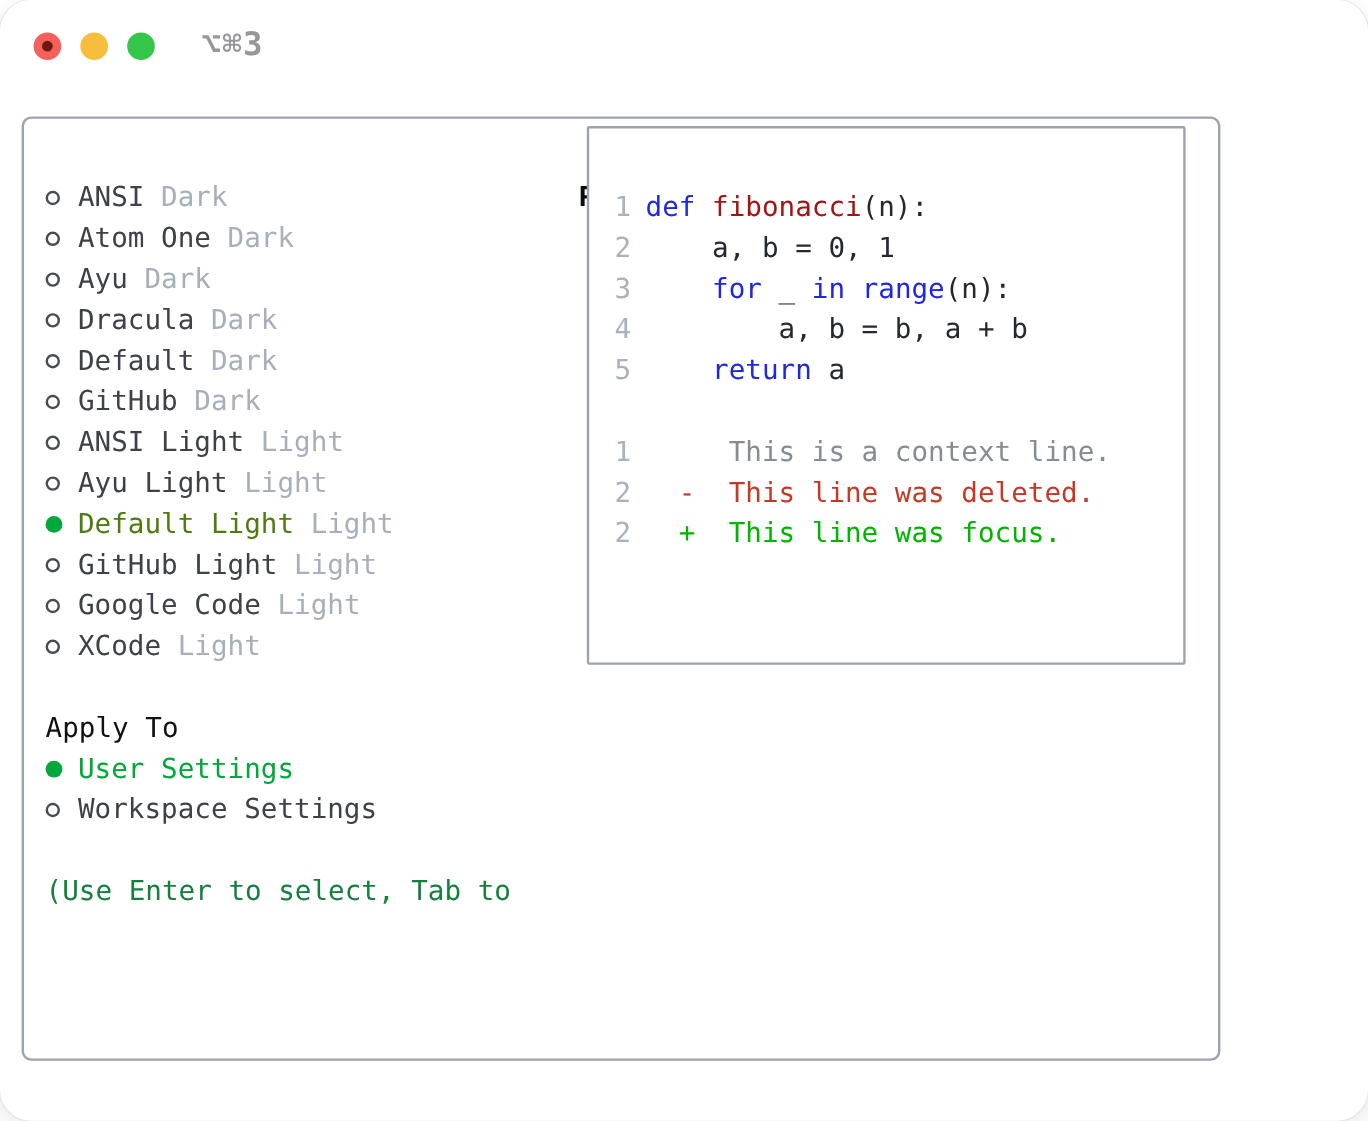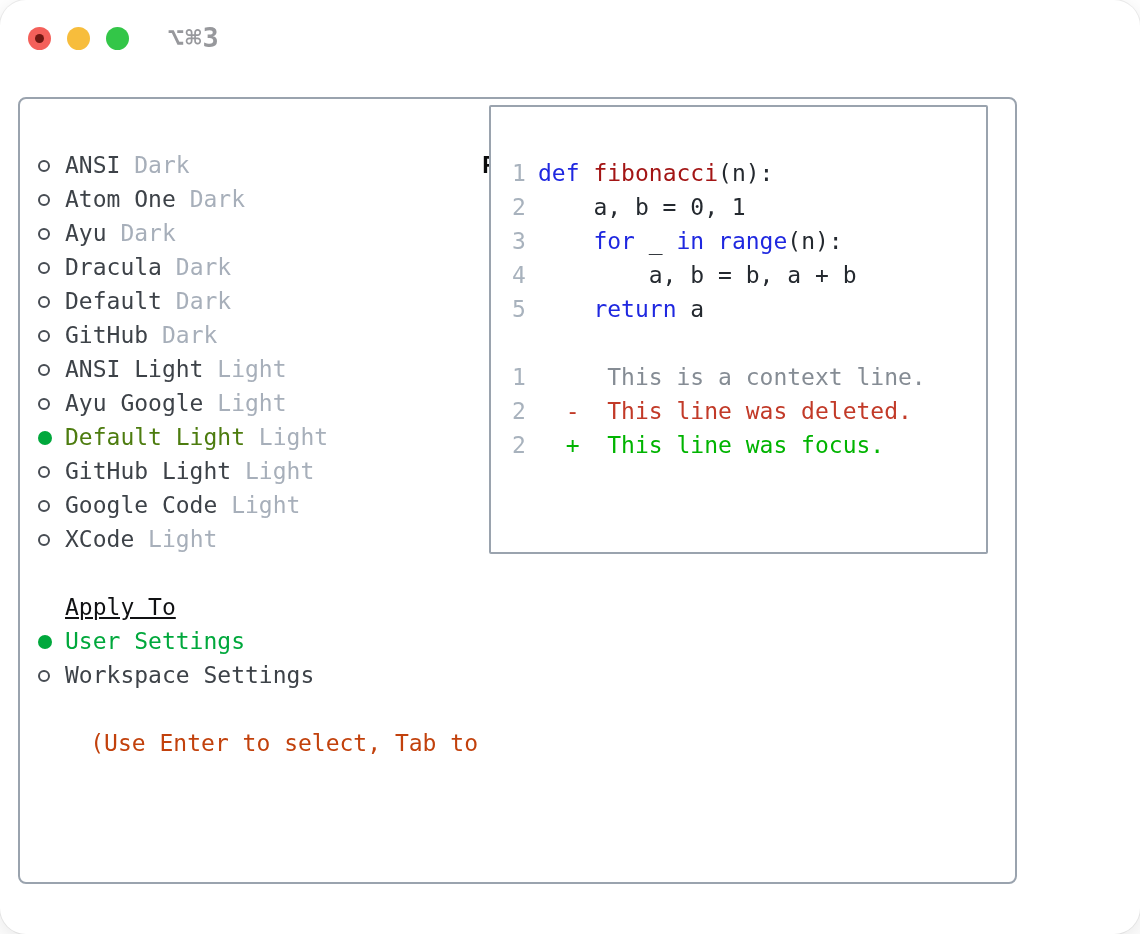--- a/index.html
+++ b/index.html
@@ -40,24 +40,24 @@
   .panel-title{font-weight:700;color:#0b0b0c;}
   .ring{
     display:inline-block;width:12px;height:12px;border-radius:50%;
     border:2px solid #474c53;box-sizing:border-box;margin-bottom:1px;
   }
   .ring.filled{border:none;background:#00a83c;width:14px;height:14px;margin-bottom:0;}
   .theme-label{color:#3d4248;}
   .theme-variant{color:#a7afba;margin-top:20px;}
   .row.selected .theme-label{color:#4d7c0f;}
   .row.selected .opt-label{color:#00a83c;}
-  .apply-title{color:#101113;margin-left:27px;text-decoration:underline;}
+  .apply-title{color:#101113;}
   .opt-label{color:#3d4248;}
   .spacer{height:34px;}
-  .help{color:#c2410c;text-align:right;}
+  .help{color:#15803d;}
   
   .preview-title{
     position:absolute;left:482px;top:148px;height:34px;line-height:34px;
     font-size:23px;font-weight:700;color:#0b0b0c;
   }
   .preview-box{
     position:absolute;left:489px;top:105px;width:474px;height:396px;
     border:2px solid #9aa3ae;border-radius:2px;background:#ffffff;
     padding:49px 0 0 21px;box-sizing:content-box;
   }
@@ -89,21 +89,21 @@
   <div class="left-col">
 
     <div id="theme-list">
         <div class="line row"><span class="bullet-col"><span class="ring"></span></span><span class="theme-label">ANSI</span><span class="theme-variant"> Dark</span></div>
         <div class="line row"><span class="bullet-col"><span class="ring"></span></span><span class="theme-label">Atom One</span><span class="theme-variant"> Dark</span></div>
         <div class="line row"><span class="bullet-col"><span class="ring"></span></span><span class="theme-label">Ayu</span><span class="theme-variant"> Dark</span></div>
         <div class="line row"><span class="bullet-col"><span class="ring"></span></span><span class="theme-label">Dracula</span><span class="theme-variant"> Dark</span></div>
         <div class="line row"><span class="bullet-col"><span class="ring"></span></span><span class="theme-label">Default</span><span class="theme-variant"> Dark</span></div>
         <div class="line row"><span class="bullet-col"><span class="ring"></span></span><span class="theme-label">GitHub</span><span class="theme-variant"> Dark</span></div>
         <div class="line row"><span class="bullet-col"><span class="ring"></span></span><span class="theme-label">ANSI Light</span><span class="theme-variant"> Light</span></div>
-        <div class="line row"><span class="bullet-col"><span class="ring"></span></span><span class="theme-label">Ayu Google</span><span class="theme-variant"> Light</span></div>
+        <div class="line row"><span class="bullet-col"><span class="ring"></span></span><span class="theme-label">Ayu Light</span><span class="theme-variant"> Light</span></div>
         <div class="line row selected"><span class="bullet-col"><span class="ring filled"></span></span><span class="theme-label">Default Light</span><span class="theme-variant"> Light</span></div>
         <div class="line row"><span class="bullet-col"><span class="ring"></span></span><span class="theme-label">GitHub Light</span><span class="theme-variant"> Light</span></div>
         <div class="line row"><span class="bullet-col"><span class="ring"></span></span><span class="theme-label">Google Code</span><span class="theme-variant"> Light</span></div>
         <div class="line row"><span class="bullet-col"><span class="ring"></span></span><span class="theme-label">XCode</span><span class="theme-variant"> Light</span></div>
       </div>
 
     <div class="spacer"></div>
 
     <div class="line apply-title">Apply To</div>
 

